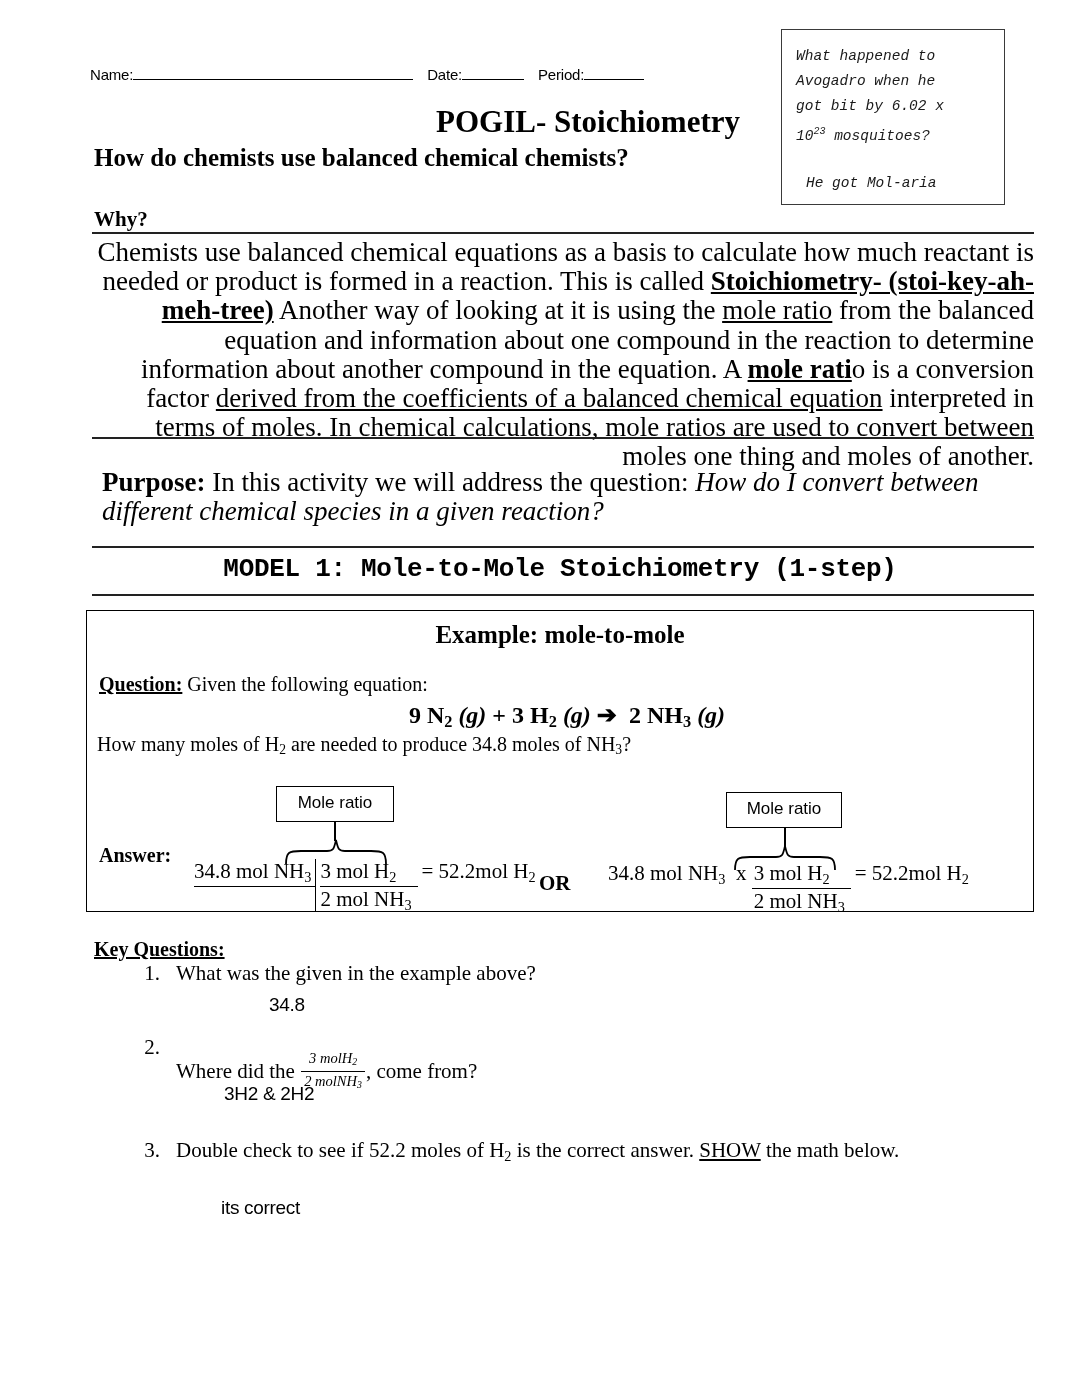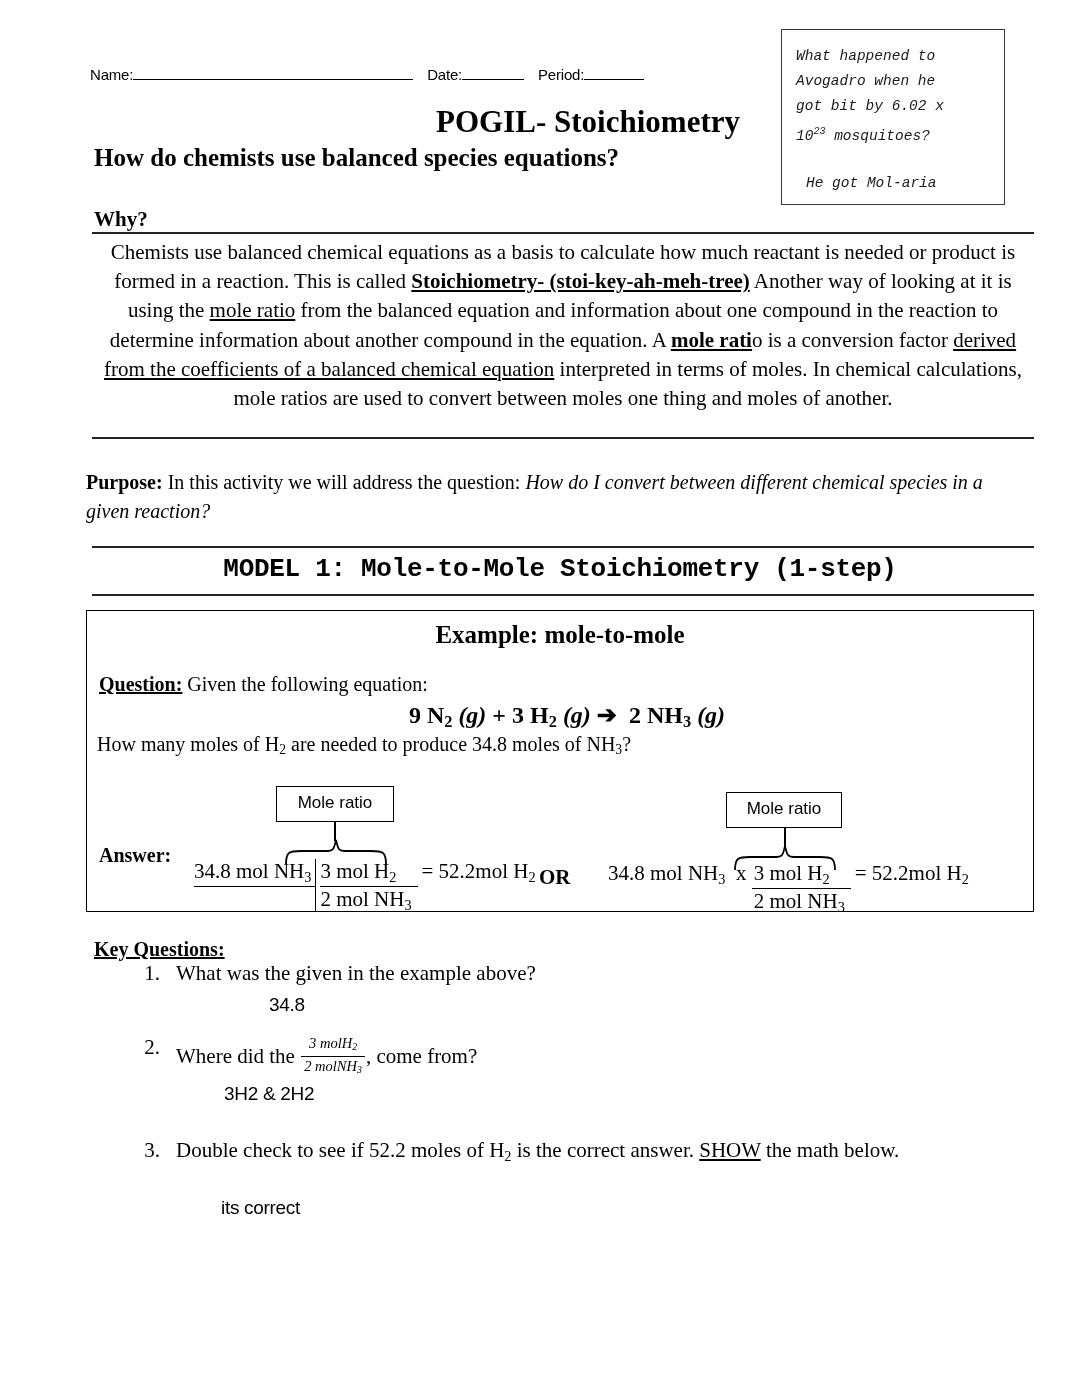--- a/index.html
+++ b/index.html
@@ -103,35 +103,35 @@
     left: 94px;
     top: 207px;
     font-size: 21px;
     font-weight: bold;
   }
   .whybody {
     position: absolute;
     left: 92px;
     top: 238px;
     width: 942px;
-    font-size: 21px;
+    font-size: 27px;
     line-height: 29.2px;
-    text-align: center;
+    text-align: right;
   }
   .u { text-decoration: underline; }
   .b { font-weight: bold; }
   .bu { font-weight: bold; text-decoration: underline; }
 
   
   .purpose {
     position: absolute;
-    left: 86px;
+    left: 102px;
     top: 468px;
     width: 920px;
-    font-size: 20px;
+    font-size: 27px;
     line-height: 29px;
   }
   .purpose i { font-style: italic; }
 
   
   .modelhead {
     position: absolute;
     left: 90px;
     top: 554px;
     width: 940px;
@@ -257,21 +257,21 @@
   .eqres {
     display: inline-block;
     vertical-align: top;
     padding-left: 4px;
     text-align: center;
   }
 
   .or-label {
     position: absolute;
     left: 452px;
-    top: 254px;
+    top: 260px;
     font-size: 21px;
     font-weight: bold;
   }
 
   
   .calc-right {
     position: absolute;
     left: 521px;
     top: 250px;
     font-size: 21px;
@@ -335,21 +335,21 @@
   .mathfrac {
     display: inline-block;
     vertical-align: middle;
     text-align: center;
     font-family: "Liberation Serif", serif;
     font-style: italic;
     font-size: 14.5px;
     line-height: 17px;
     position: relative;
     top: -1px;
-    margin: 1px 1px;
+    margin: 16px 1px;
   }
   .mathfrac .n {
     display: block;
     border-bottom: 1.3px solid #000;
     padding: 0 3px 1px 3px;
   }
   .mathfrac .d {
     display: block;
     padding: 1px 3px 0 3px;
   }
@@ -365,21 +365,21 @@
 
   <div class="jokebox">
     <span class="q">What happened to</span>
     <span class="q">Avogadro when he</span>
     <span class="q">got bit by 6.02 x</span>
     <span class="q"><span>10</span><span class="sup">23</span> <span>mosquitoes?</span></span>
     <span class="a">He got Mol-aria</span>
   </div>
 
   <div class="maintitle">POGIL- Stoichiometry</div>
-  <div class="subtitle">How do chemists use balanced species equations?</div>
+  <div class="subtitle">How do chemists use balanced chemical chemists?</div>
 
   <div class="whyhead">Why?</div>
   <div class="rule" style="left:92px; top:232px; width:942px; height:1.6px;"></div>
 
   <div class="whybody">
     <span>Chemists use balanced chemical equations as a basis to calculate how much reactant is needed or product is formed in a reaction.  This is called </span><span class="bu">Stoichiometry- (stoi-key-ah-meh-tree)</span><span> Another way of looking at it is using the </span><span class="u">mole ratio</span><span> from the balanced equation and information about one compound in the reaction to determine information about another compound in the equation. A </span><span class="bu">mole rati</span><span>o is a conversion factor </span><span class="u">derived from the coefficients of a balanced chemical equation</span><span> interpreted in terms of moles. In chemical calculations, mole ratios are used to convert between moles one thing and moles of another.</span>
   </div>
 
   <div class="rule" style="left:92px; top:437px; width:942px; height:1.6px;"></div>
 

